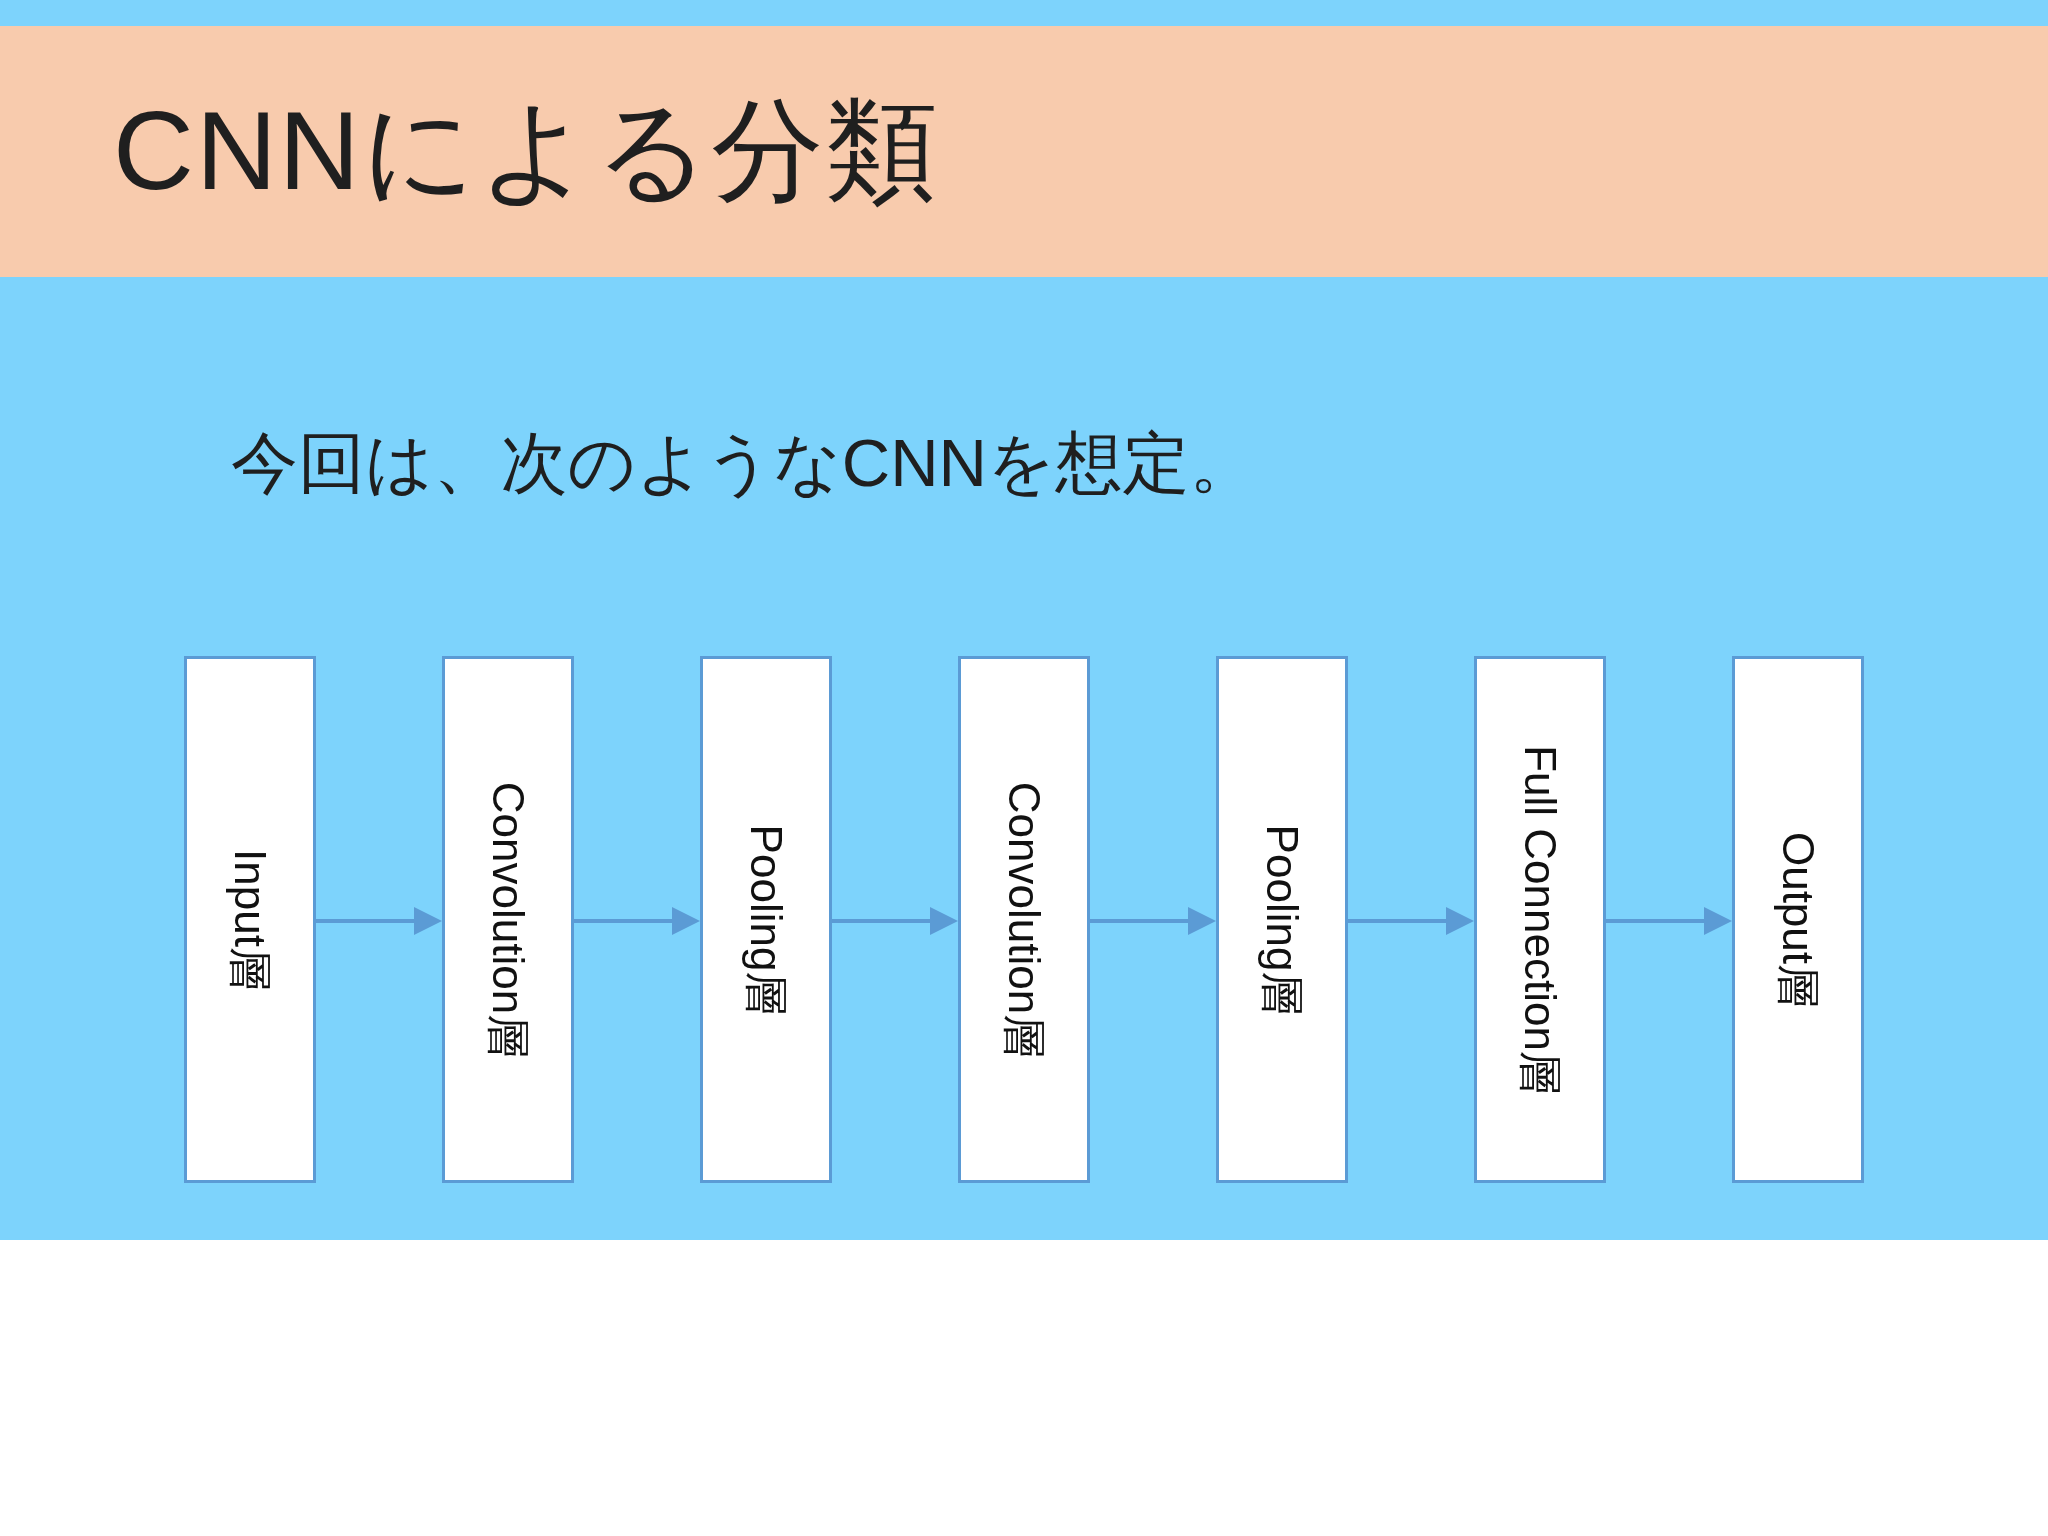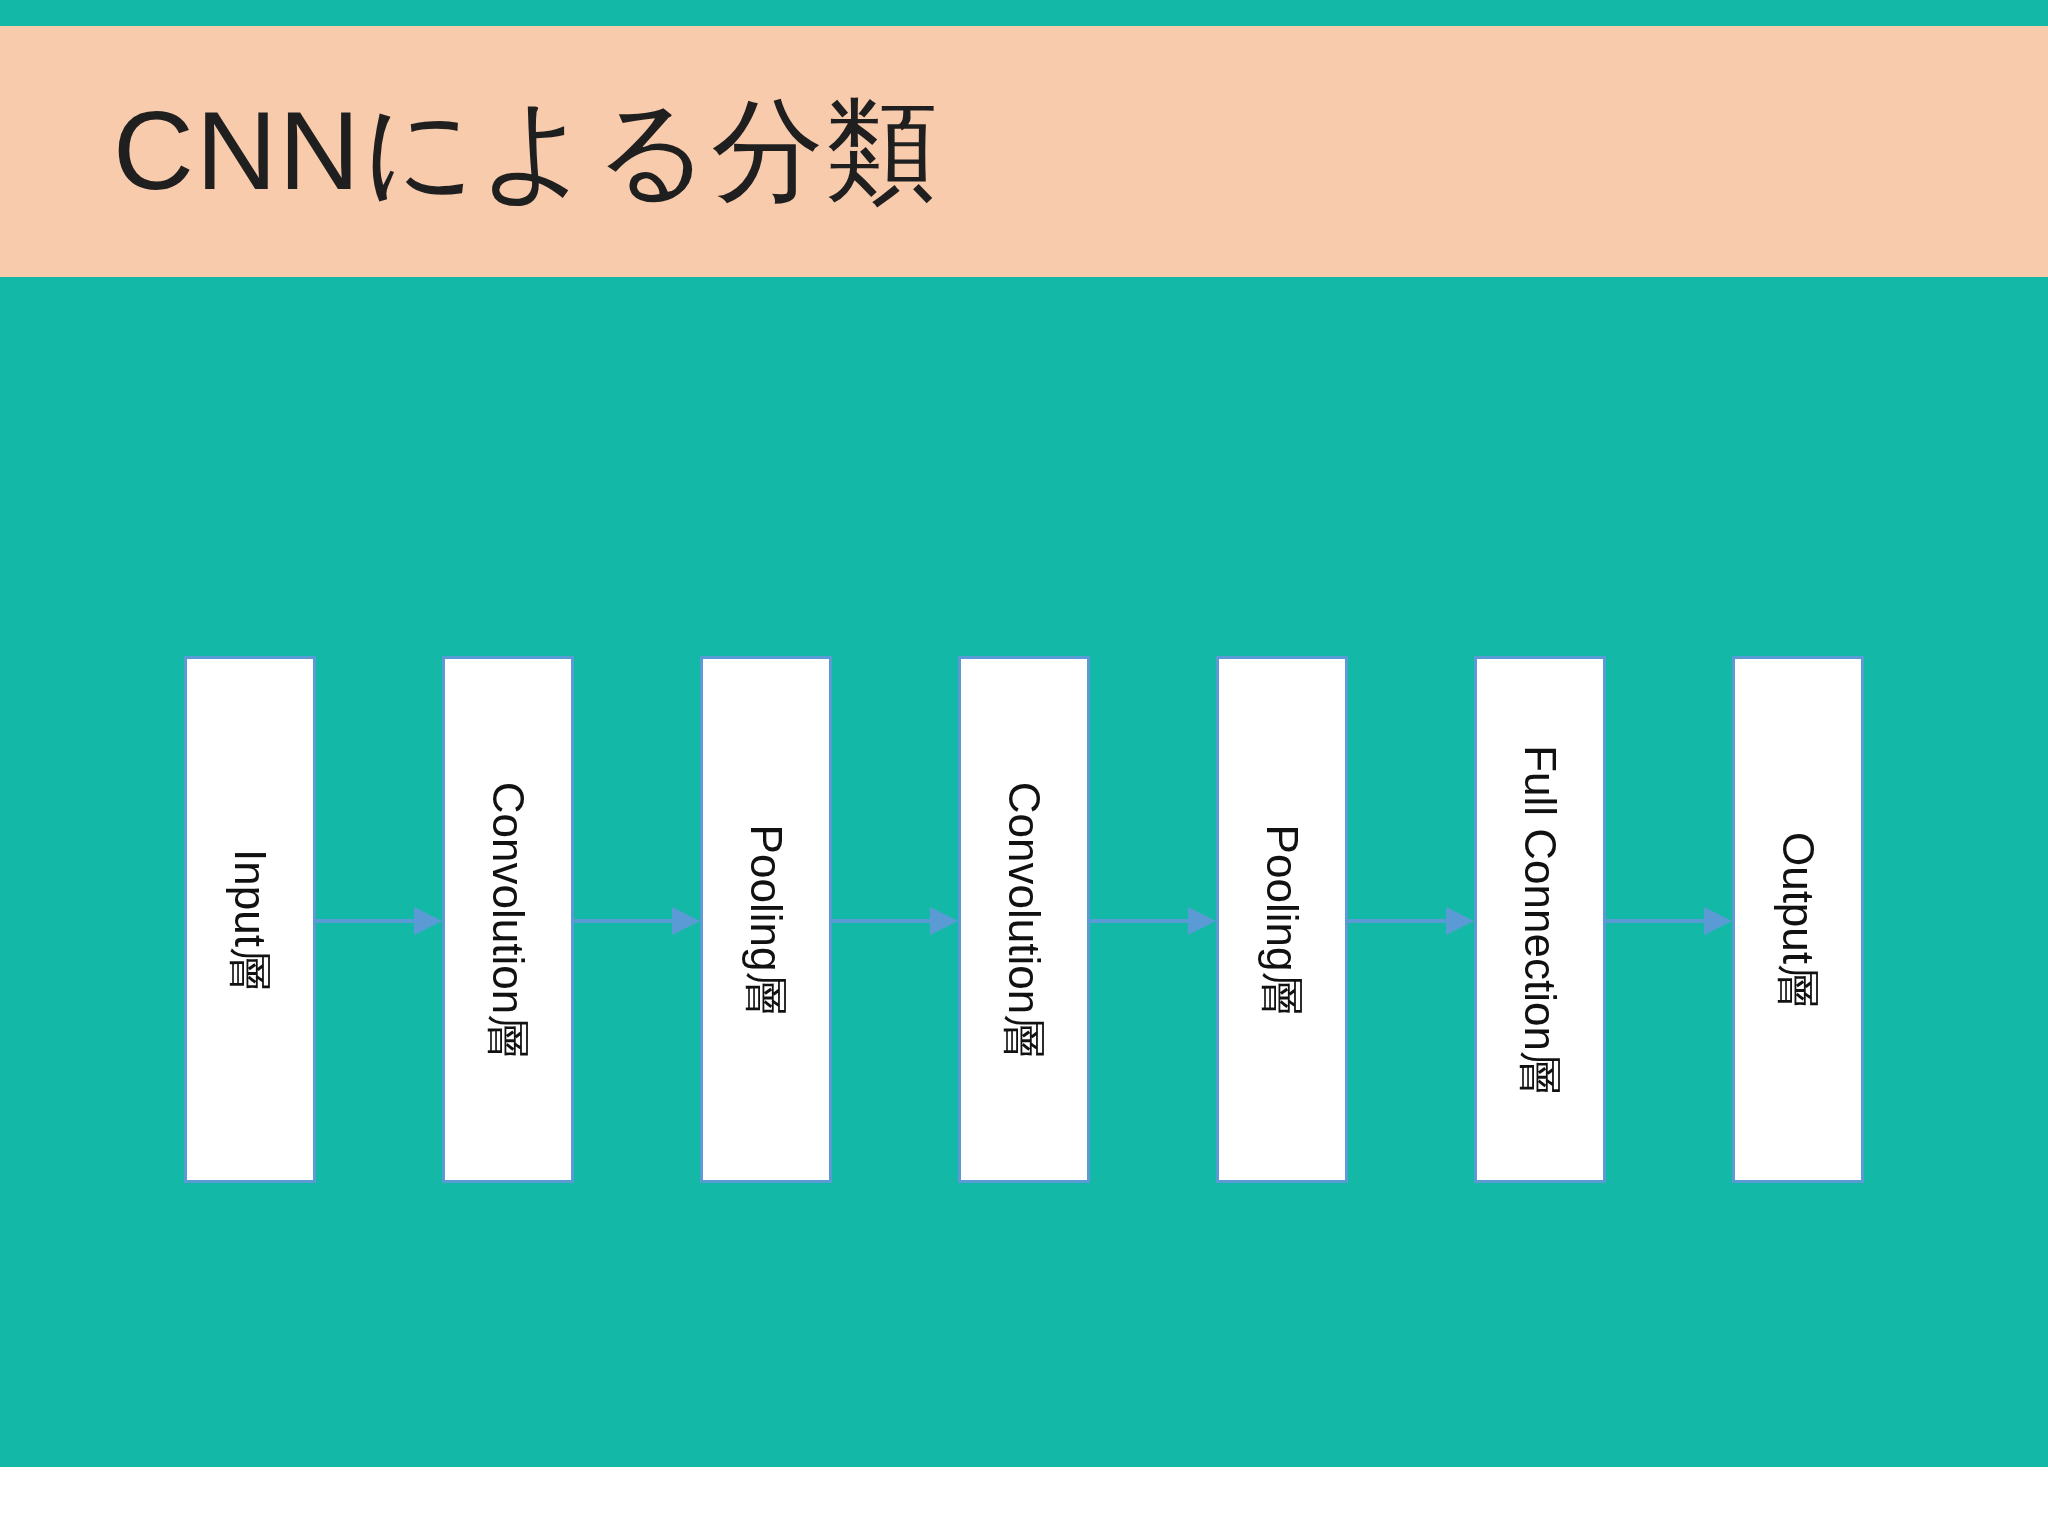--- a/index.html
+++ b/index.html
@@ -4,22 +4,22 @@
 <style>
   html, body {
     margin: 0;
     padding: 0;
     background: #ffffff;
     font-family: "Liberation Sans", "DejaVu Sans", sans-serif;
   }
   .slide {
     position: relative;
     width: 2048px;
-    height: 1467px;
-    background: #14b8a6;
+    height: 1240px;
+    background: #7dd3fc;
     overflow: hidden;
   }
   .title-banner {
     position: absolute;
     left: 0;
     top: 26px;
     width: 2048px;
     height: 251px;
     background: #F8CBAD;
     display: flex;
@@ -110,20 +110,21 @@
 </style>
 </head>
 <body>
 
 <div class="slide">
 
   <div class="title-banner">
     <h1 class="slide-title">CNNによる分類</h1>
   </div>
 
+  <div class="body-text">今回は、次のようなCNNを想定。</div>
 
   <div class="diagram">
 
     <div class="flow-box box-pos-0">
       <span class="box-label">Input層</span>
     </div>
     <div class="flow-box box-pos-1">
       <span class="box-label">Convolution層</span>
     </div>
     <div class="flow-box box-pos-2">

